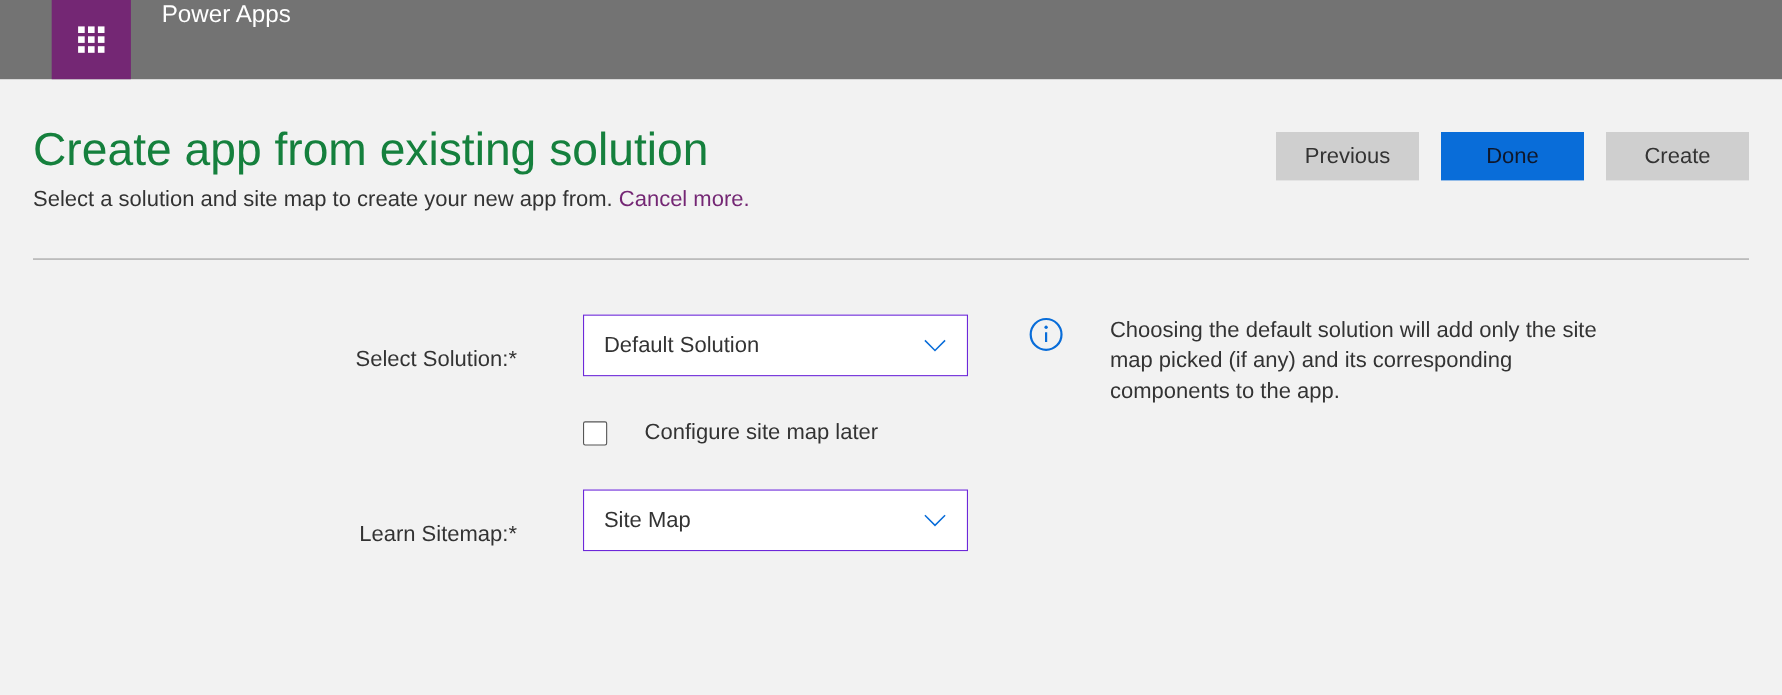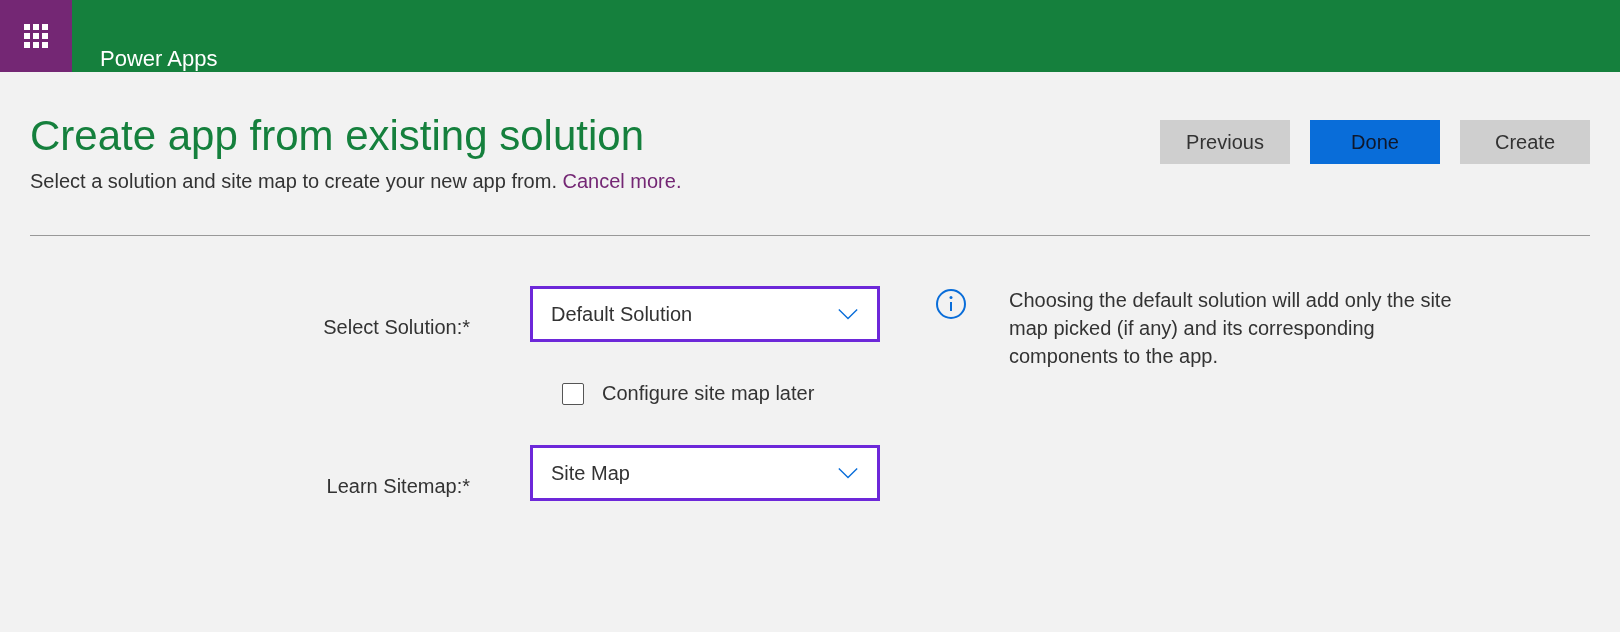--- a/index.html
+++ b/index.html
@@ -9,23 +9,24 @@
     }
     body {
       font-family: "Segoe UI", -apple-system, BlinkMacSystemFont, sans-serif;
       background: #f2f2f2;
       width: 1620px;
       height: 632px;
       overflow: hidden;
     }
     .topbar {
       height: 72px;
-      background: #15803d;
-      display: flex;
-      align-items: flex-end;
+      background: #737373;
+      display: flex;
+      align-items: flex-start;
+      padding-left: 47px;
     }
     .waffle-btn {
       width: 72px;
       height: 72px;
       background: #742774;
       display: flex;
       align-items: center;
       justify-content: center;
       cursor: pointer;
     }
@@ -124,40 +125,39 @@
     .form-label-spacer {
       width: 240px;
       padding-left: 200px;
       padding-right: 60px;
       box-sizing: content-box;
     }
     .select-box {
       width: 350px;
       height: 56px;
       background: #fff;
-      border: 3px solid #6d28d9;
+      border: 1px solid #6d28d9;
       display: flex;
       align-items: center;
       justify-content: space-between;
       padding: 0 18px;
       cursor: pointer;
     }
     .select-text {
       font-size: 20px;
       color: #333;
     }
     .chevron {
       width: 22px;
       height: 14px;
     }
     .checkbox-row {
       display: flex;
       align-items: center;
-      gap: 18px;
-      margin-left: 32px;
+      gap: 34px;
     }
     .checkbox {
       width: 22px;
       height: 22px;
       border: 1.5px solid #555;
       border-radius: 2px;
       background: #fff;
       cursor: pointer;
     }
     .checkbox-label {

